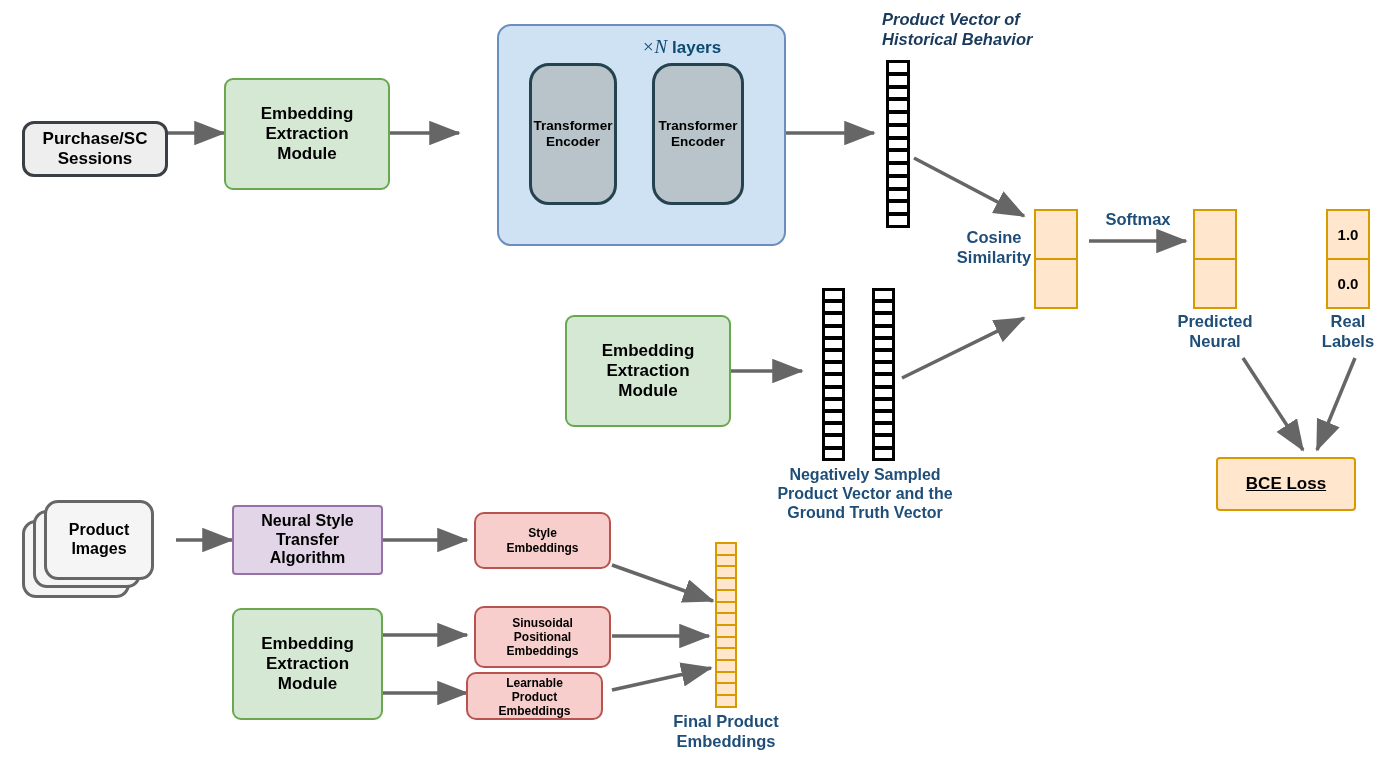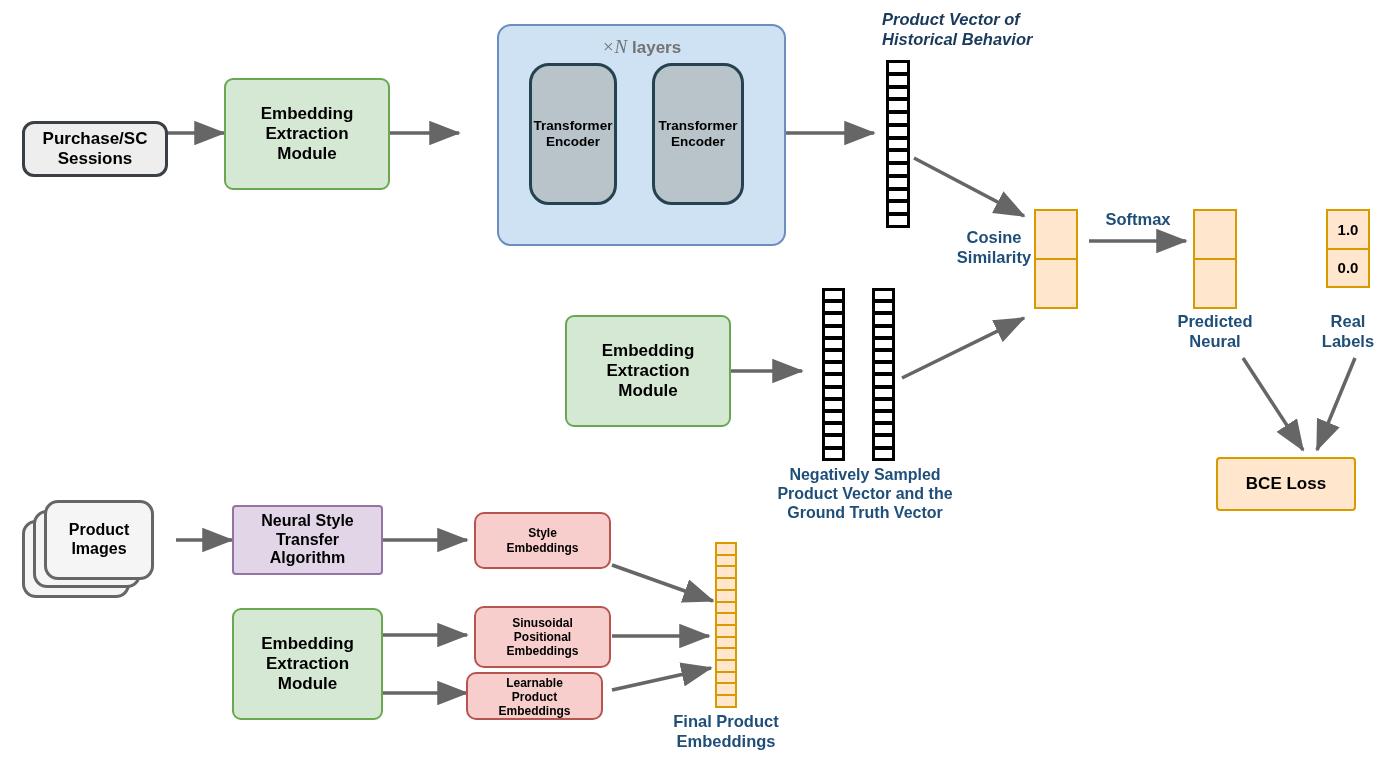--- a/index.html
+++ b/index.html
@@ -67,21 +67,21 @@
     border:2.5px solid #b85450;
     border-radius:10px;
     font-size:12px;
   }
   
   .box-orange{
     background:#ffe6cc;
     border:2.5px solid #d79b00;
     font-size:17px;
   }
-  .box-orange.rounded{border-radius:4px;}
+  .box-orange.rounded{border-radius:4px;text-decoration:underline;}
 
   
   .stack-layer{
     position:absolute;
     box-sizing:border-box;
     background:#f5f5f5;
     border:3px solid #666666;
     border-radius:14px;
   }
 
@@ -107,25 +107,26 @@
     color:#1f4e79;
     text-align:center;
     line-height:1.2;
     white-space:pre-line;
   }
   .lbl.italic{ font-style:italic; text-align:left; }
   .lbl.dark{ color:#1a3a5c; }
 
   .xn{
     position:absolute;
-    color:#737373;
+    color:#0c4a6e;
     font-size:17px;
     font-weight:bold;
     text-align:center;
     width:100%;
+    padding-left:40px;
   }
   .xn i{ font-family:"Liberation Serif", serif; font-style:italic; font-weight:normal; font-size:19px;}
 
   svg.edges{
     position:absolute;
     left:0; top:0;
     width:1395px; height:762px;
     pointer-events:none;
   }
   .orange-split{
@@ -286,21 +287,21 @@
 
   <div class="lbl" style="left:1090px; top:210px; width:96px; font-size:16.5px;">Softmax</div>
 
   <div class="orange-split" style="left:1193px; top:209px; width:44px; height:100px;">
     <div></div>
     <div></div>
   </div>
   <div class="lbl" style="left:1165px; top:312px; width:100px; font-size:16.5px;">Predicted
 Neural</div>
 
-  <div class="orange-split" style="left:1326px; top:209px; width:44px; height:79px;justify-content:center;">
+  <div class="orange-split" style="left:1326px; top:209px; width:44px; height:100px;justify-content:center;">
     <div>1.0</div>
     <div>0.0</div>
   </div>
   <div class="lbl" style="left:1298px; top:312px; width:100px; font-size:16.5px;">Real
 Labels</div>
 
   <div class="node box-orange rounded" style="left:1216px; top:457px; width:140px; height:54px;">
     <span>BCE Loss</span>
   </div>
 

